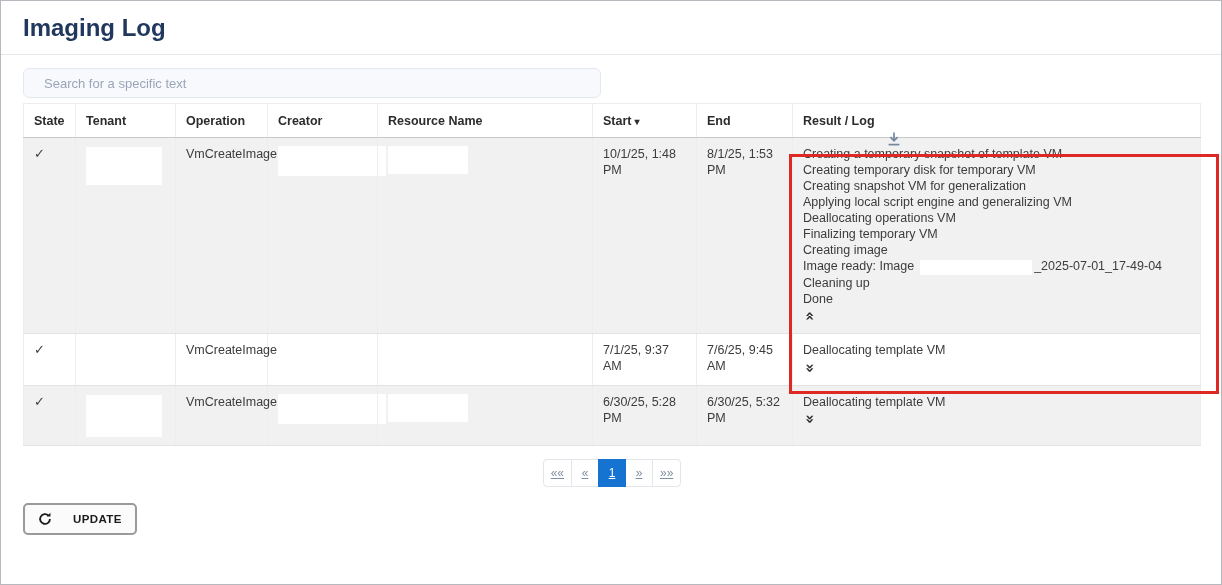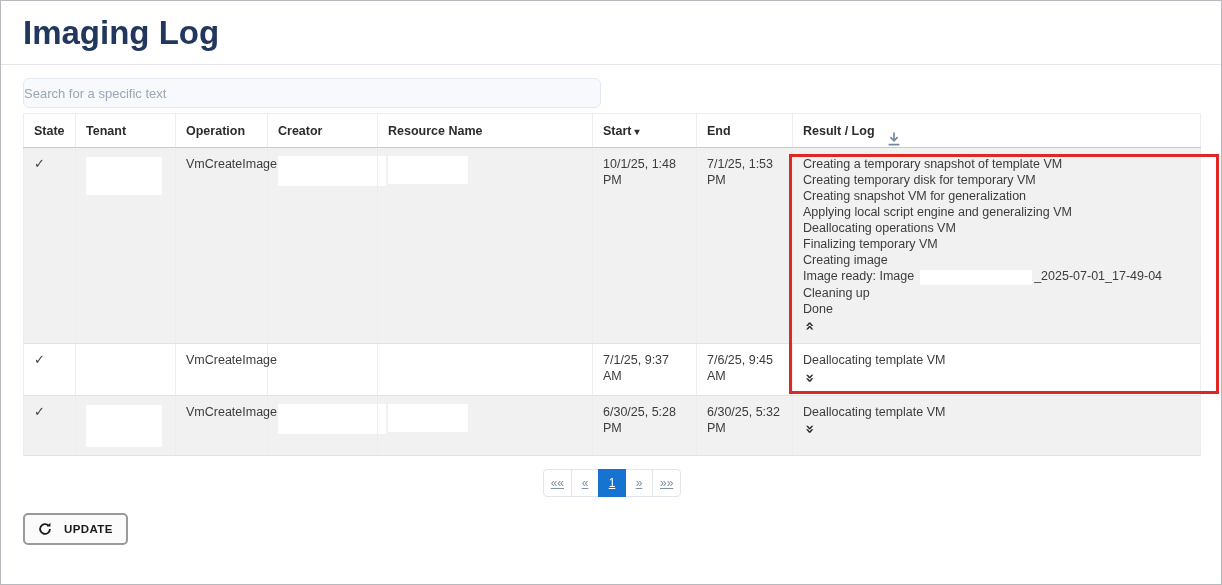--- a/index.html
+++ b/index.html
@@ -7,36 +7,36 @@
     position:relative;
     width:1220px; height:583px;
     border:1px solid #b6b9bd;
     background:#ffffff;
     font-family:"Liberation Sans", sans-serif;
     color:#3c3c3c;
     overflow:hidden;
   }
   .page-title {
     margin:14px 0 3px 22px;
-    font-size:33px; font-weight:bold;
+    font-size:24px; font-weight:bold;
     color:#21375d; line-height:1.1;
   }
   .stats-line {
     margin-left:22px;
     font-size:12px; font-style:italic; font-weight:bold;
     color:#21375d;
   }
   .top-divider { border:none; border-top:1px solid #e6e6e6; margin:13px 0 0 0; }
   .description { margin:13px 0 0 22px; font-size:13px; color:#4a4a4a; }
 
   .search-input {
     display:block; margin:13px 0 0 22px;
     width:578px; height:30px; box-sizing:border-box;
     background:#f7f9fc; border:1px solid #e4e9f1; border-radius:6px;
-    padding:0 0; font-size:13px; color:#333;
+    padding:0 20px; font-size:13px; color:#333;
     font-family:"Liberation Sans", sans-serif;
   }
   .search-input::placeholder { color:#9aa6b7; }
 
   .download-btn {
     position:absolute; left:880px; top:127px;
     width:26px; height:24px;
     background:none; border:none; cursor:pointer; padding:0;
   }
 
@@ -118,21 +118,21 @@
     color:#8090a4; font-size:12px; text-decoration:underline;
     margin-left:-1px; cursor:pointer; padding:0 7px;
     font-family:"Liberation Sans", sans-serif;
   }
   .pag-btn:first-child { border-radius:4px 0 0 4px; margin-left:0; }
   .pag-btn:last-child  { border-radius:0 4px 4px 0; }
   .pag-btn.active { background:#1673d2; border-color:#1673d2; color:#fff; z-index:2; }
 
   .update-btn {
     margin:16px 0 0 22px;
-    display:inline-flex; align-items:center; gap:12px;
+    display:inline-flex; align-items:center; gap:21px;
     padding:7px 13px;
     background:#fbfbfb; border:2px solid #9a9a9a; border-radius:5px;
     font-weight:bold; font-size:11.5px; letter-spacing:0.4px; color:#1b1b1b;
     cursor:pointer; font-family:"Liberation Sans", sans-serif;
   }
 </style>
 </head>
 <body>
 
 <div class="page">
@@ -184,21 +184,21 @@
             <div class="redacted block r-tenant-1"></div>
           </td>
         <td>VmCreateImage</td>
         <td>
             <div class="redacted block r-creator-1"></div>
           </td>
         <td>
             <div class="redacted block r-resource-1"></div>
           </td>
         <td>10/1/25, 1:48 PM</td>
-        <td>7/1/25, 1:53 PM</td>
+        <td>8/1/25, 1:53 PM</td>
         <td>
           <div class="log-line">Creating a temporary snapshot of template VM</div>
           <div class="log-line">Creating temporary disk for temporary VM</div>
           <div class="log-line">Creating snapshot VM for generalization</div>
           <div class="log-line">Applying local script engine and generalizing VM</div>
           <div class="log-line">Deallocating operations VM</div>
           <div class="log-line">Finalizing temporary VM</div>
           <div class="log-line">Creating image</div>
           <div class="log-line">
             <span>Image ready: Image</span><span class="redacted inline"></span><span>_2025-07-01_17-49-04</span>

